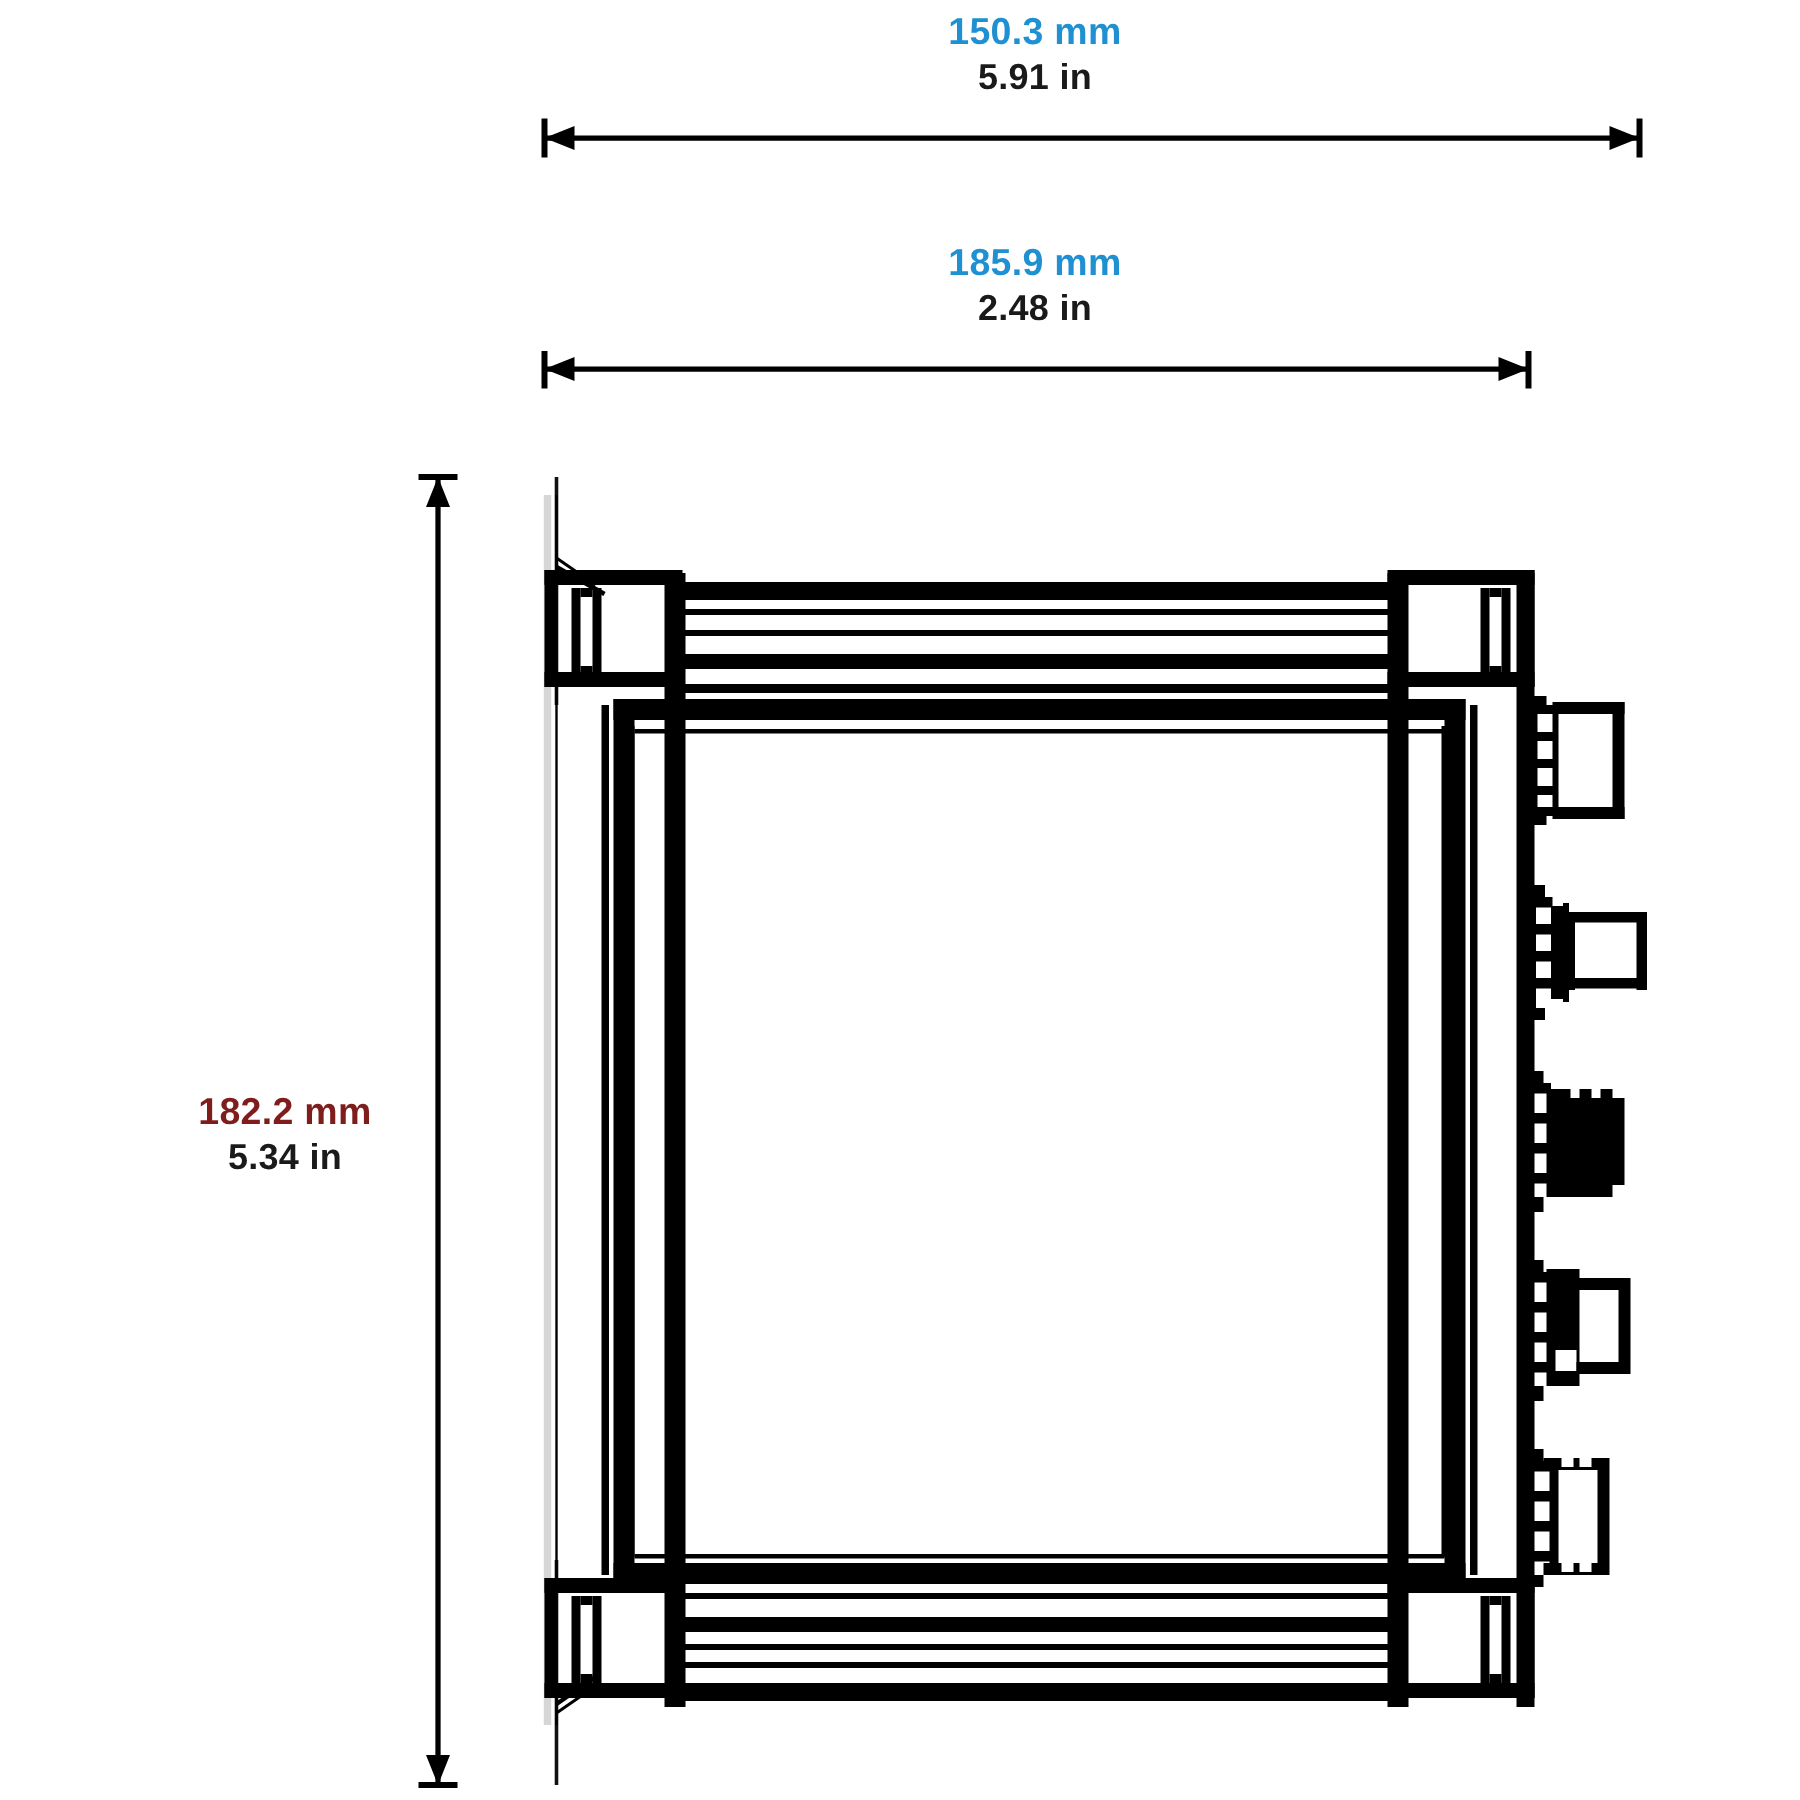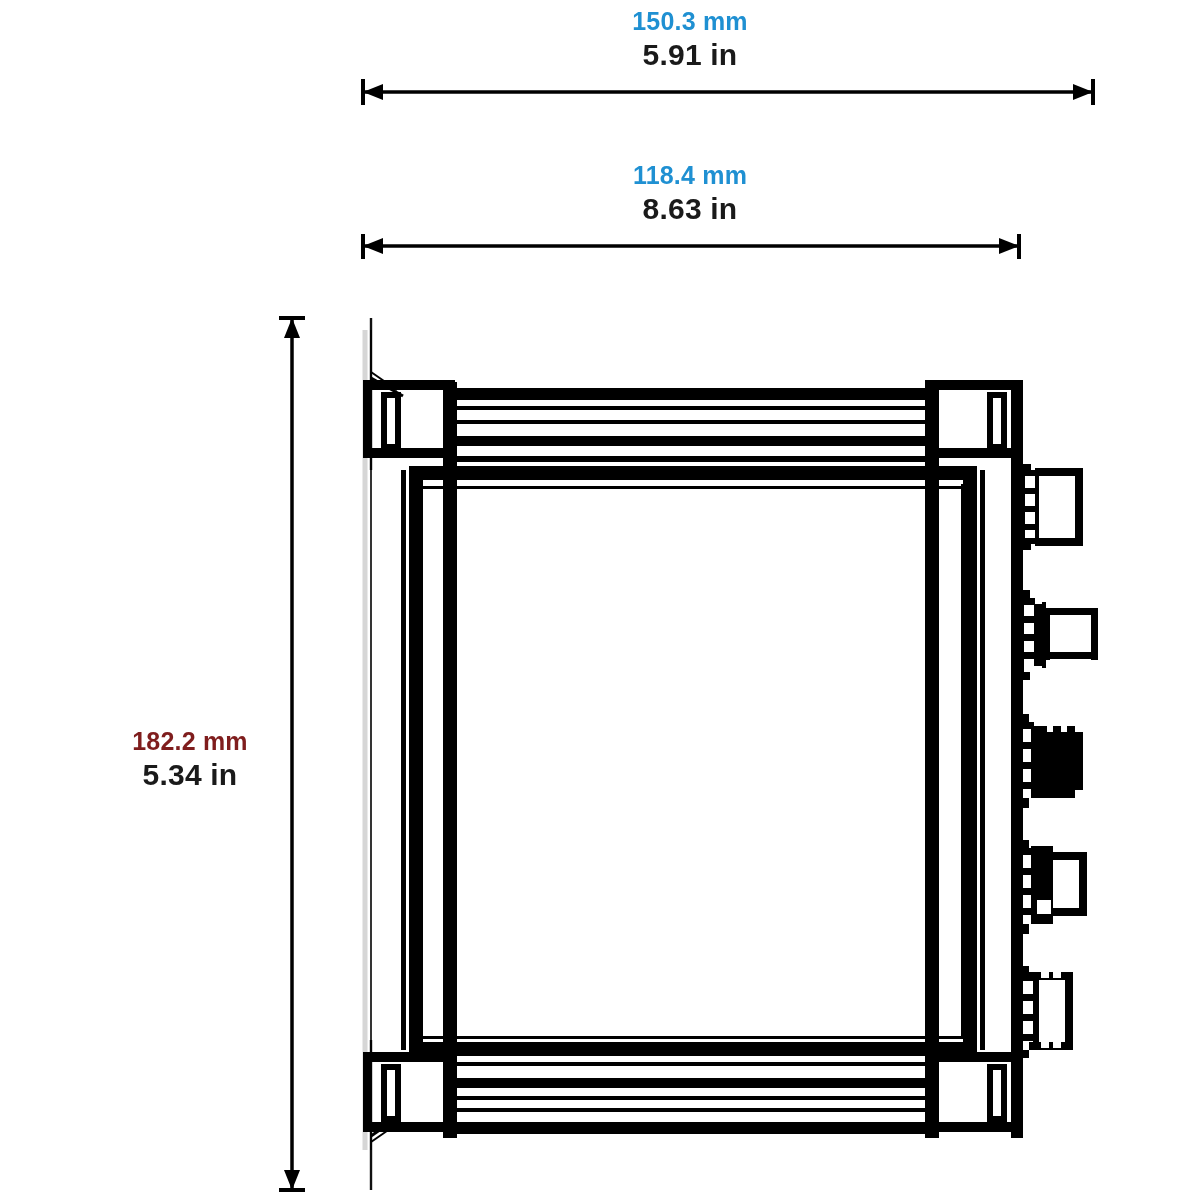--- a/index.html
+++ b/index.html
@@ -26,21 +26,21 @@
     line-height: 1.22;
     white-space: nowrap;
     user-select: none;
   }
   .dim-mm {
     font-size: 25px;
     font-weight: bold;
     letter-spacing: 0.2px;
   }
   .dim-in {
-    font-size: 30px;
+    font-size: 24px;
     font-weight: bold;
     color: #1a1a1a;
     letter-spacing: 0.2px;
   }
   #lbl-width-overall { left: 540px; top: 6px; width: 290px; }
   #lbl-width-body    { left: 540px; top: 160px; width: 290px; }
   #lbl-height-overall{ left: 70px;  top: 726px; width: 230px; }
 
   svg { display: block; }
 </style>
@@ -247,22 +247,22 @@
 
     </g>
   </svg>
 
   <div class="dim-label" id="lbl-width-overall">
     <div class="dim-mm" style="color: rgb(31, 144, 210);">150.3 mm</div>
     <div class="dim-in" style="color: rgb(26, 26, 26);">5.91 in</div>
   </div>
 
   <div class="dim-label" id="lbl-width-body">
-    <div class="dim-mm" style="color: rgb(31, 144, 210);">118.4 mm</div>
-    <div class="dim-in" style="color: rgb(26, 26, 26);">8.63 in</div>
+    <div class="dim-mm" style="color: rgb(31, 144, 210);">185.9 mm</div>
+    <div class="dim-in" style="color: rgb(26, 26, 26);">2.48 in</div>
   </div>
 
   <div class="dim-label" id="lbl-height-overall">
     <div class="dim-mm" style="color: #7f1d1d;">182.2 mm</div>
     <div class="dim-in" style="color: rgb(26, 26, 26);">5.34 in</div>
   </div>
 
 </div>
 
 </body></html>

